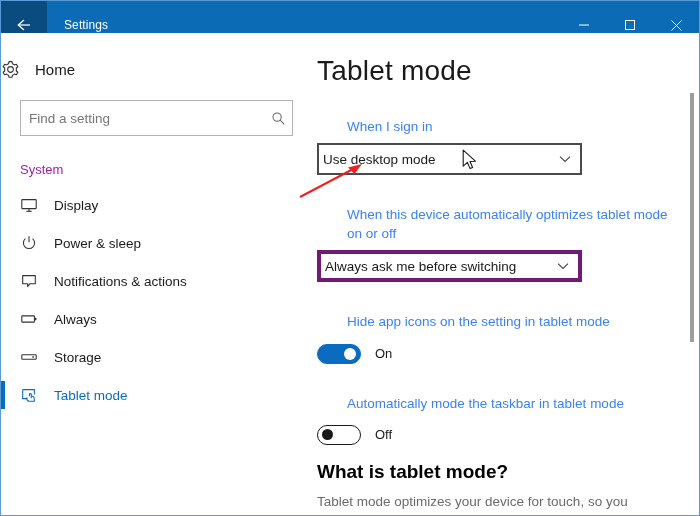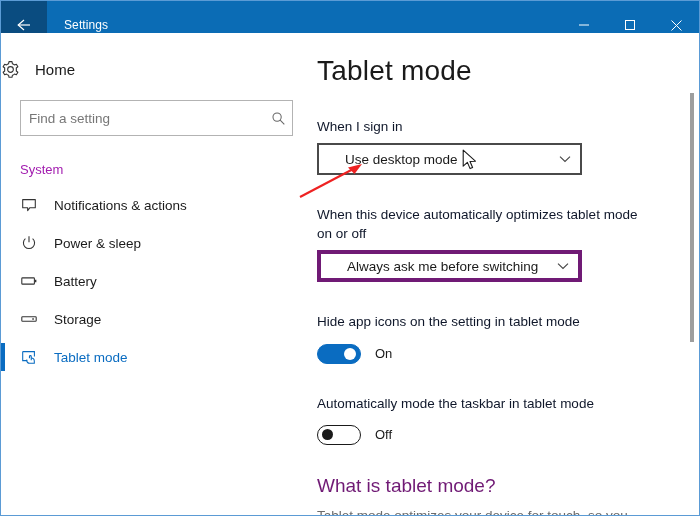--- a/index.html
+++ b/index.html
@@ -162,40 +162,41 @@
   }
   .page-title {
     font-size: 28px;
     font-weight: normal;
     color: #1a1a1a;
     margin: 0 0 0 0;
     letter-spacing: .2px;
   }
   .field-label {
     font-size: 13.5px;
-    color: #0f172a;
+    color: #3b82f6;
     margin-top: 30px;
     line-height: 1.42;
     max-width: 335px;
+    margin-left: 30px;
   }
   .dropdown {
     margin-top: 7px;
     width: 265px;
     height: 32px;
     box-sizing: border-box;
     border: 4px solid #701a75;
     background: #ffffff;
     display: flex;
     align-items: center;
     cursor: default;
   }
   .dropdown.hovered { border: 2px solid #4a4a4a; }
   .dropdown .dd-text {
     flex: 1;
-    padding-left: 26px;
+    padding-left: 4px;
     font-size: 13.5px;
     color: #1a1a1a;
     white-space: nowrap;
   }
   .dropdown .dd-arrow {
     width: 30px;
     display: flex;
     align-items: center;
     justify-content: center;
   }
@@ -229,23 +230,23 @@
     background: #1a1a1a;
     top: 3px; left: 4px;
   }
   .toggle-state {
     margin-left: 14px;
     font-size: 13px;
     color: #1a1a1a;
   }
   .section-head {
     font-size: 19px;
-    color: #701a75;
-    margin-top: 30px;
-    font-weight: normal;
+    color: #000000;
+    margin-top: 16px;
+    font-weight: bold;
   }
   .section-body {
     font-size: 13.5px;
     color: #6b6b6b;
     margin-top: 9px;
     line-height: 1.55;
     max-width: 330px;
   }
 
   
@@ -342,48 +343,58 @@
             <circle cx="6.5" cy="6.5" r="4.4" fill="none" stroke="#666666" stroke-width="1.1"></circle>
             <line x1="9.8" y1="9.8" x2="14.2" y2="14.2" stroke="#666666" stroke-width="1.1"></line>
           </svg>
         </span>
       </div>
 
       <div class="group-title">System</div>
 
       <div class="nav-list">
 
-
         <div class="nav-item">
           <span class="ico">
             <svg width="18" height="18" viewBox="0 0 20 20">
-              <path fill="none" stroke="currentColor" stroke-width="1.2" stroke-linejoin="round" d="M3 4h14v9H11l-2.5 3.2V13H3z"></path>
-            </svg>
-          </span>
-          <span class="nav-label">Notifications &amp; actions</span>
+              <rect x="2" y="4" width="16" height="10" rx="0.6" fill="none" stroke="currentColor" stroke-width="1.2"></rect>
+              <line x1="7" y1="17" x2="13" y2="17" stroke="currentColor" stroke-width="1.2"></line>
+              <line x1="10" y1="14" x2="10" y2="17" stroke="currentColor" stroke-width="1.2"></line>
+            </svg>
+          </span>
+          <span class="nav-label">Display</span>
         </div>
 
         <div class="nav-item">
           <span class="ico">
             <svg width="18" height="18" viewBox="0 0 20 20">
               <path fill="none" stroke="currentColor" stroke-width="1.2" d="M6 5.2a6.2 6.2 0 1 0 8 0"></path>
               <line x1="10" y1="2.4" x2="10" y2="9.2" stroke="currentColor" stroke-width="1.2"></line>
             </svg>
           </span>
           <span class="nav-label">Power &amp; sleep</span>
         </div>
 
         <div class="nav-item">
           <span class="ico">
             <svg width="18" height="18" viewBox="0 0 20 20">
+              <path fill="none" stroke="currentColor" stroke-width="1.2" stroke-linejoin="round" d="M3 4h14v9H11l-2.5 3.2V13H3z"></path>
+            </svg>
+          </span>
+          <span class="nav-label">Notifications &amp; actions</span>
+        </div>
+
+        <div class="nav-item">
+          <span class="ico">
+            <svg width="18" height="18" viewBox="0 0 20 20">
               <rect x="2" y="6.5" width="14" height="7" rx="0.8" fill="none" stroke="currentColor" stroke-width="1.2"></rect>
               <rect x="16.6" y="8.6" width="1.6" height="2.8" fill="currentColor"></rect>
             </svg>
           </span>
-          <span class="nav-label">Battery</span>
+          <span class="nav-label">Always</span>
         </div>
 
         <div class="nav-item">
           <span class="ico">
             <svg width="18" height="18" viewBox="0 0 20 20">
               <rect x="2" y="7.5" width="16" height="5" rx="0.8" fill="none" stroke="currentColor" stroke-width="1.2"></rect>
               <line x1="13.5" y1="10" x2="15.6" y2="10" stroke="currentColor" stroke-width="1.4"></line>
             </svg>
           </span>
           <span class="nav-label">Storage</span>

